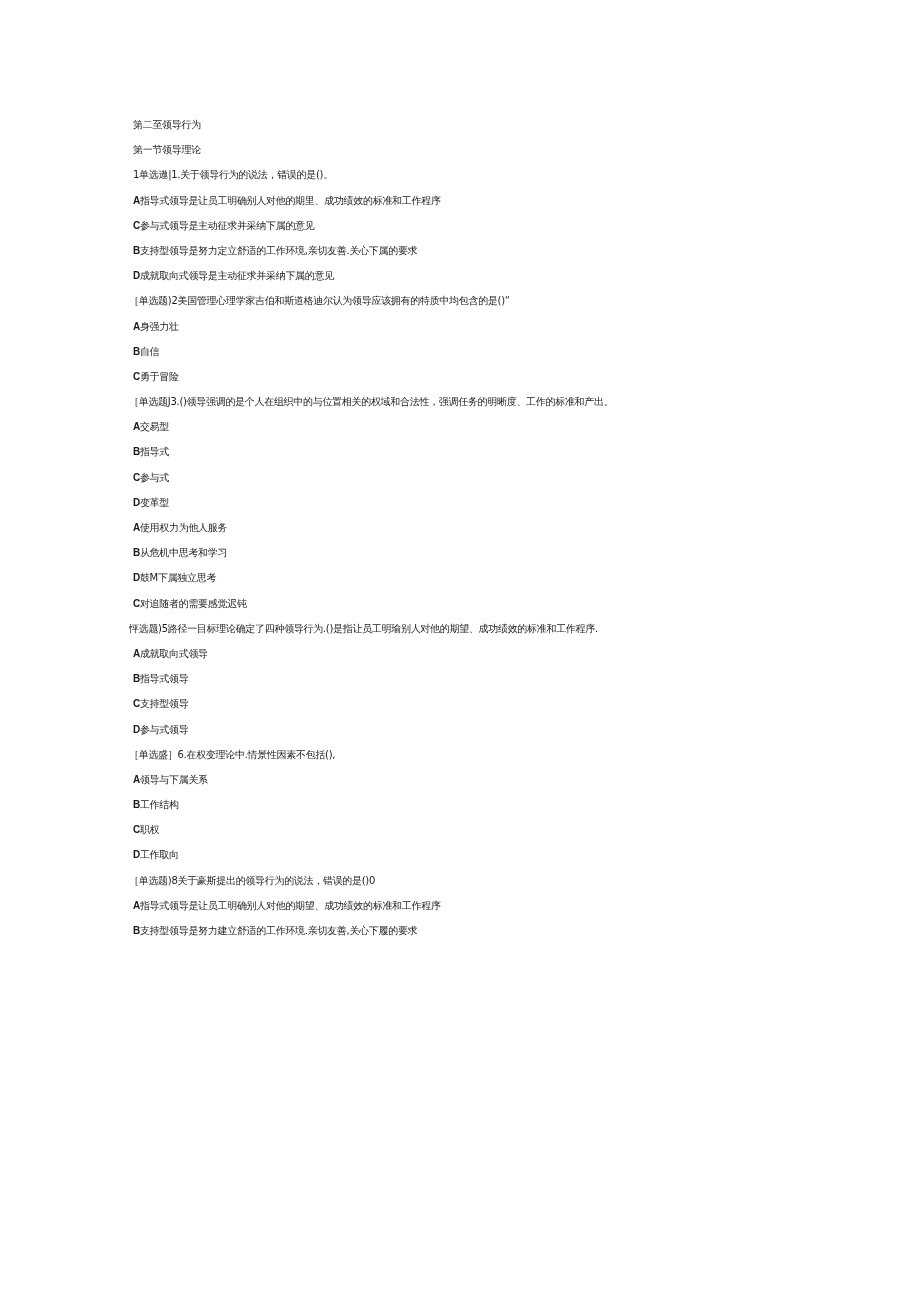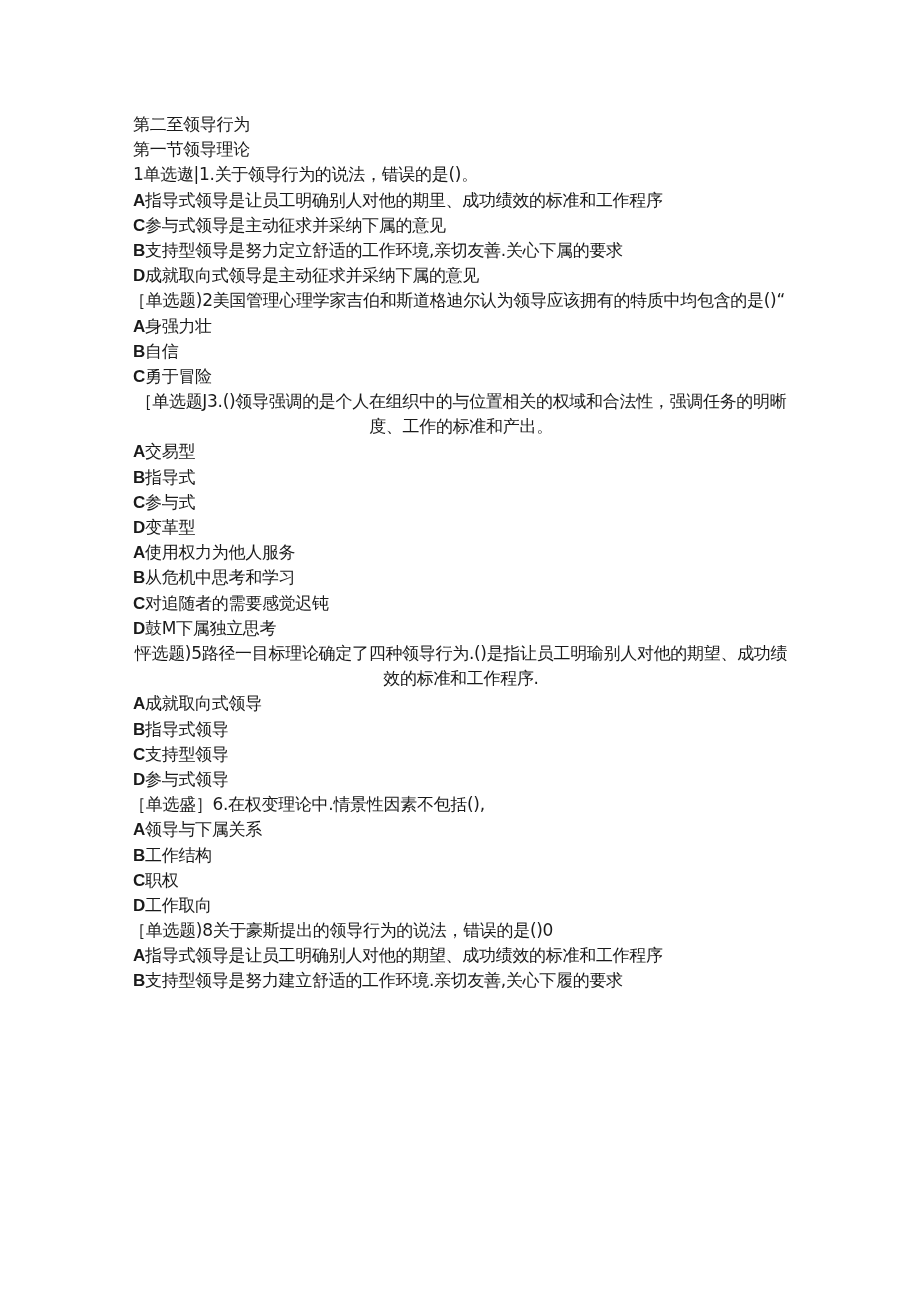--- a/index.html
+++ b/index.html
@@ -1,20 +1,20 @@
 <!DOCTYPE html>
 <html><head>
 <meta charset="utf-8">
 <style>
   html, body { margin: 0; padding: 0; background: #ffffff; }
   body { width: 920px; height: 1301px; position: relative; overflow: hidden;
          font-family: "DejaVu Sans", "Liberation Sans", sans-serif; color: #1a1a1a; }
   .page { position: absolute; left: 133px; top: 112px; width: 660px; }
-  .line { font-size: 17px; line-height: 25.2px; height: 25.2px; white-space: nowrap; letter-spacing: -0.3px; }
-  .line.wrap { white-space: normal; height: auto; text-align: center; }
+  .line { font-size: 10px; line-height: 25.2px; height: 25.2px; white-space: nowrap; letter-spacing: -0.3px; }
+  .line.wrap { white-space: normal; height: auto; }
   .q { margin-left: -4px; }
   .lbl { font-weight: bold; font-family: "Liberation Sans", sans-serif; }
 </style>
 </head>
 <body>
 
 <div class="page">
   <div class="line">第二至领导行为</div>
   <div class="line">第一节领导理论</div>
 
@@ -35,22 +35,22 @@
       <div>
         <div class="line q wrap">［单选题J3.()领导强调的是个人在组织中的与位置相关的权域和合法性，强调任务的明晰度、工作的标准和产出。</div>
         <div class="line"><span class="lbl">A</span><span>交易型</span></div>
         <div class="line"><span class="lbl">B</span><span>指导式</span></div>
         <div class="line"><span class="lbl">C</span><span>参与式</span></div>
         <div class="line"><span class="lbl">D</span><span>变革型</span></div>
       </div>
       <div>
         <div class="line"><span class="lbl">A</span><span>使用权力为他人服务</span></div>
         <div class="line"><span class="lbl">B</span><span>从危机中思考和学习</span></div>
+        <div class="line"><span class="lbl">D</span><span>鼓M下属独立思考</span></div>
         <div class="line"><span class="lbl">C</span><span>对追随者的需要感觉迟钝</span></div>
-        <div class="line"><span class="lbl">D</span><span>鼓M下属独立思考</span></div>
       </div>
       <div>
         <div class="line q wrap">怦选题)5路径一目标理论确定了四种领导行为.()是指让员工明瑜别人对他的期望、成功绩效的标准和工作程序.</div>
         <div class="line"><span class="lbl">A</span><span>成就取向式领导</span></div>
         <div class="line"><span class="lbl">B</span><span>指导式领导</span></div>
         <div class="line"><span class="lbl">C</span><span>支持型领导</span></div>
         <div class="line"><span class="lbl">D</span><span>参与式领导</span></div>
       </div>
       <div>
         <div class="line q">［单选盛］6.在权变理论中.情景性因素不包括(),</div>

